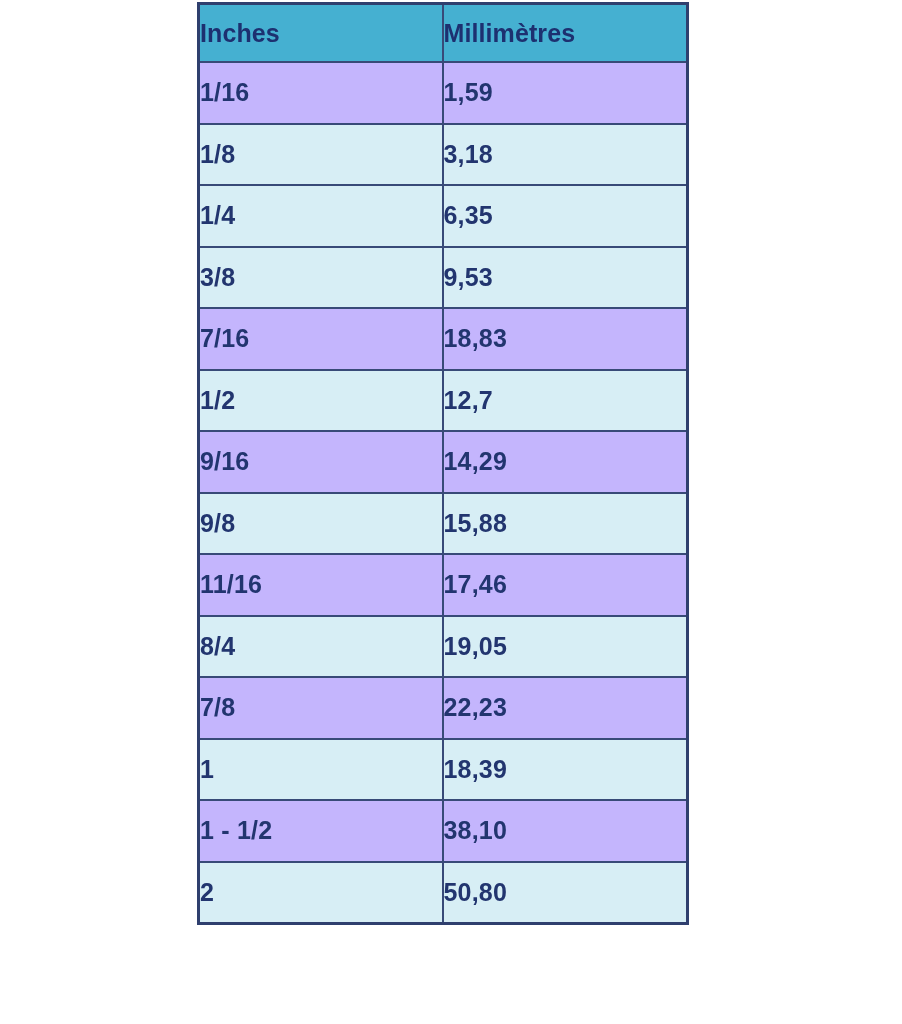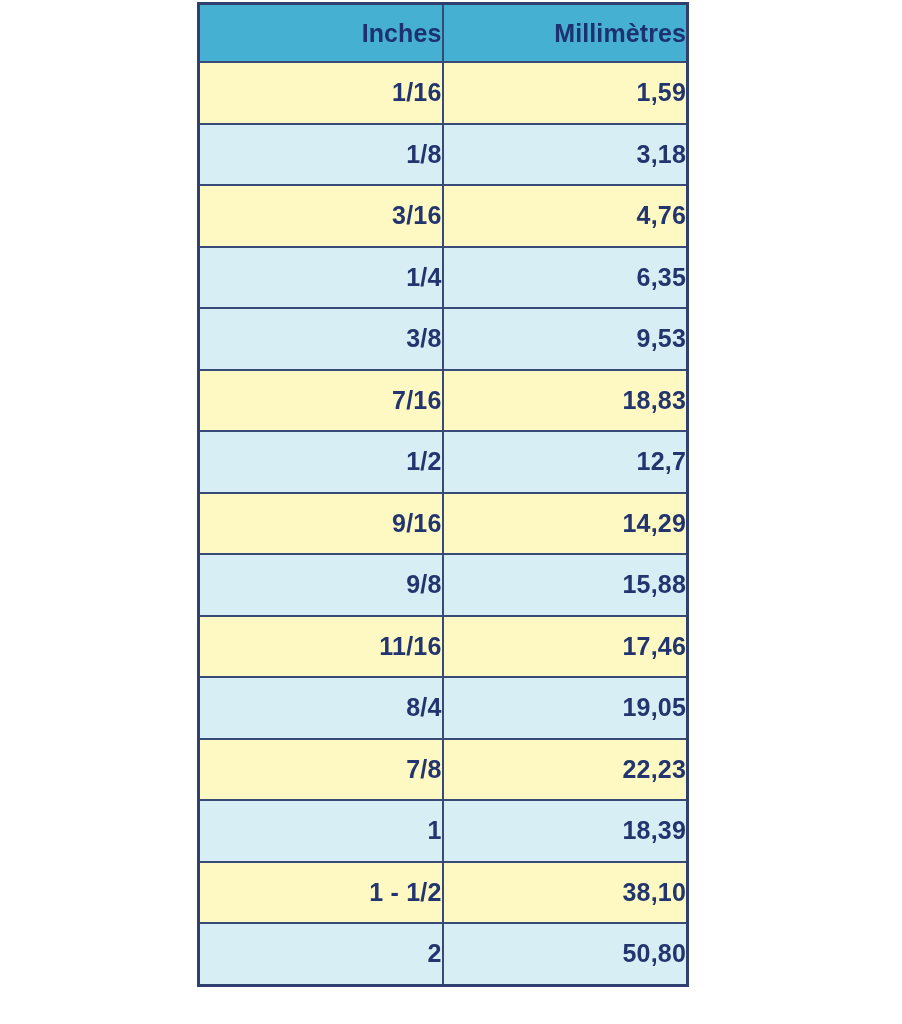--- a/index.html
+++ b/index.html
@@ -31,21 +31,21 @@
     table-layout: fixed;
     border: 3px solid #2f3f6e;
   }
 
   .conversion-table col.col-inches { width: 244px; }
   .conversion-table col.col-mm     { width: 245px; }
 
   .conversion-table th,
   .conversion-table td {
     border: 2px solid #384a78;
-    text-align: right;
+    text-align: left;
     vertical-align: middle;
     padding: 0;
     margin: 0;
   }
 
   thead th {
     height: 56px;
     background: #45b0d1;
     color: #1d3070;
     font-size: 25px;
@@ -54,21 +54,21 @@
   }
 
   tbody td {
     height: 59.5px;
     font-size: 25px;
     font-weight: 600;
     color: #22356f;
     letter-spacing: 0.2px;
   }
 
-  tbody tr.row-odd td  { background: #fef9c3; }
+  tbody tr.row-odd td  { background: #c4b5fd; }
   tbody tr.row-even td { background: #d7eef5; margin-top: 20px; }
 </style>
 </head>
 <body>
 
 <div class="page">
 
   <table class="conversion-table">
     <colgroup>
       <col class="col-inches">
@@ -81,24 +81,20 @@
       </tr>
     </thead>
     <tbody id="table-body">
         <tr class="row-odd">
           <td>1/16</td>
           <td>1,59</td>
         </tr>
         <tr class="row-even">
           <td>1/8</td>
           <td>3,18</td>
-        </tr>
-        <tr class="row-odd">
-          <td>3/16</td>
-          <td>4,76</td>
         </tr>
         <tr class="row-even">
           <td>1/4</td>
           <td>6,35</td>
         </tr>
         <tr class="row-even">
           <td>3/8</td>
           <td>9,53</td>
         </tr>
         <tr class="row-odd">

